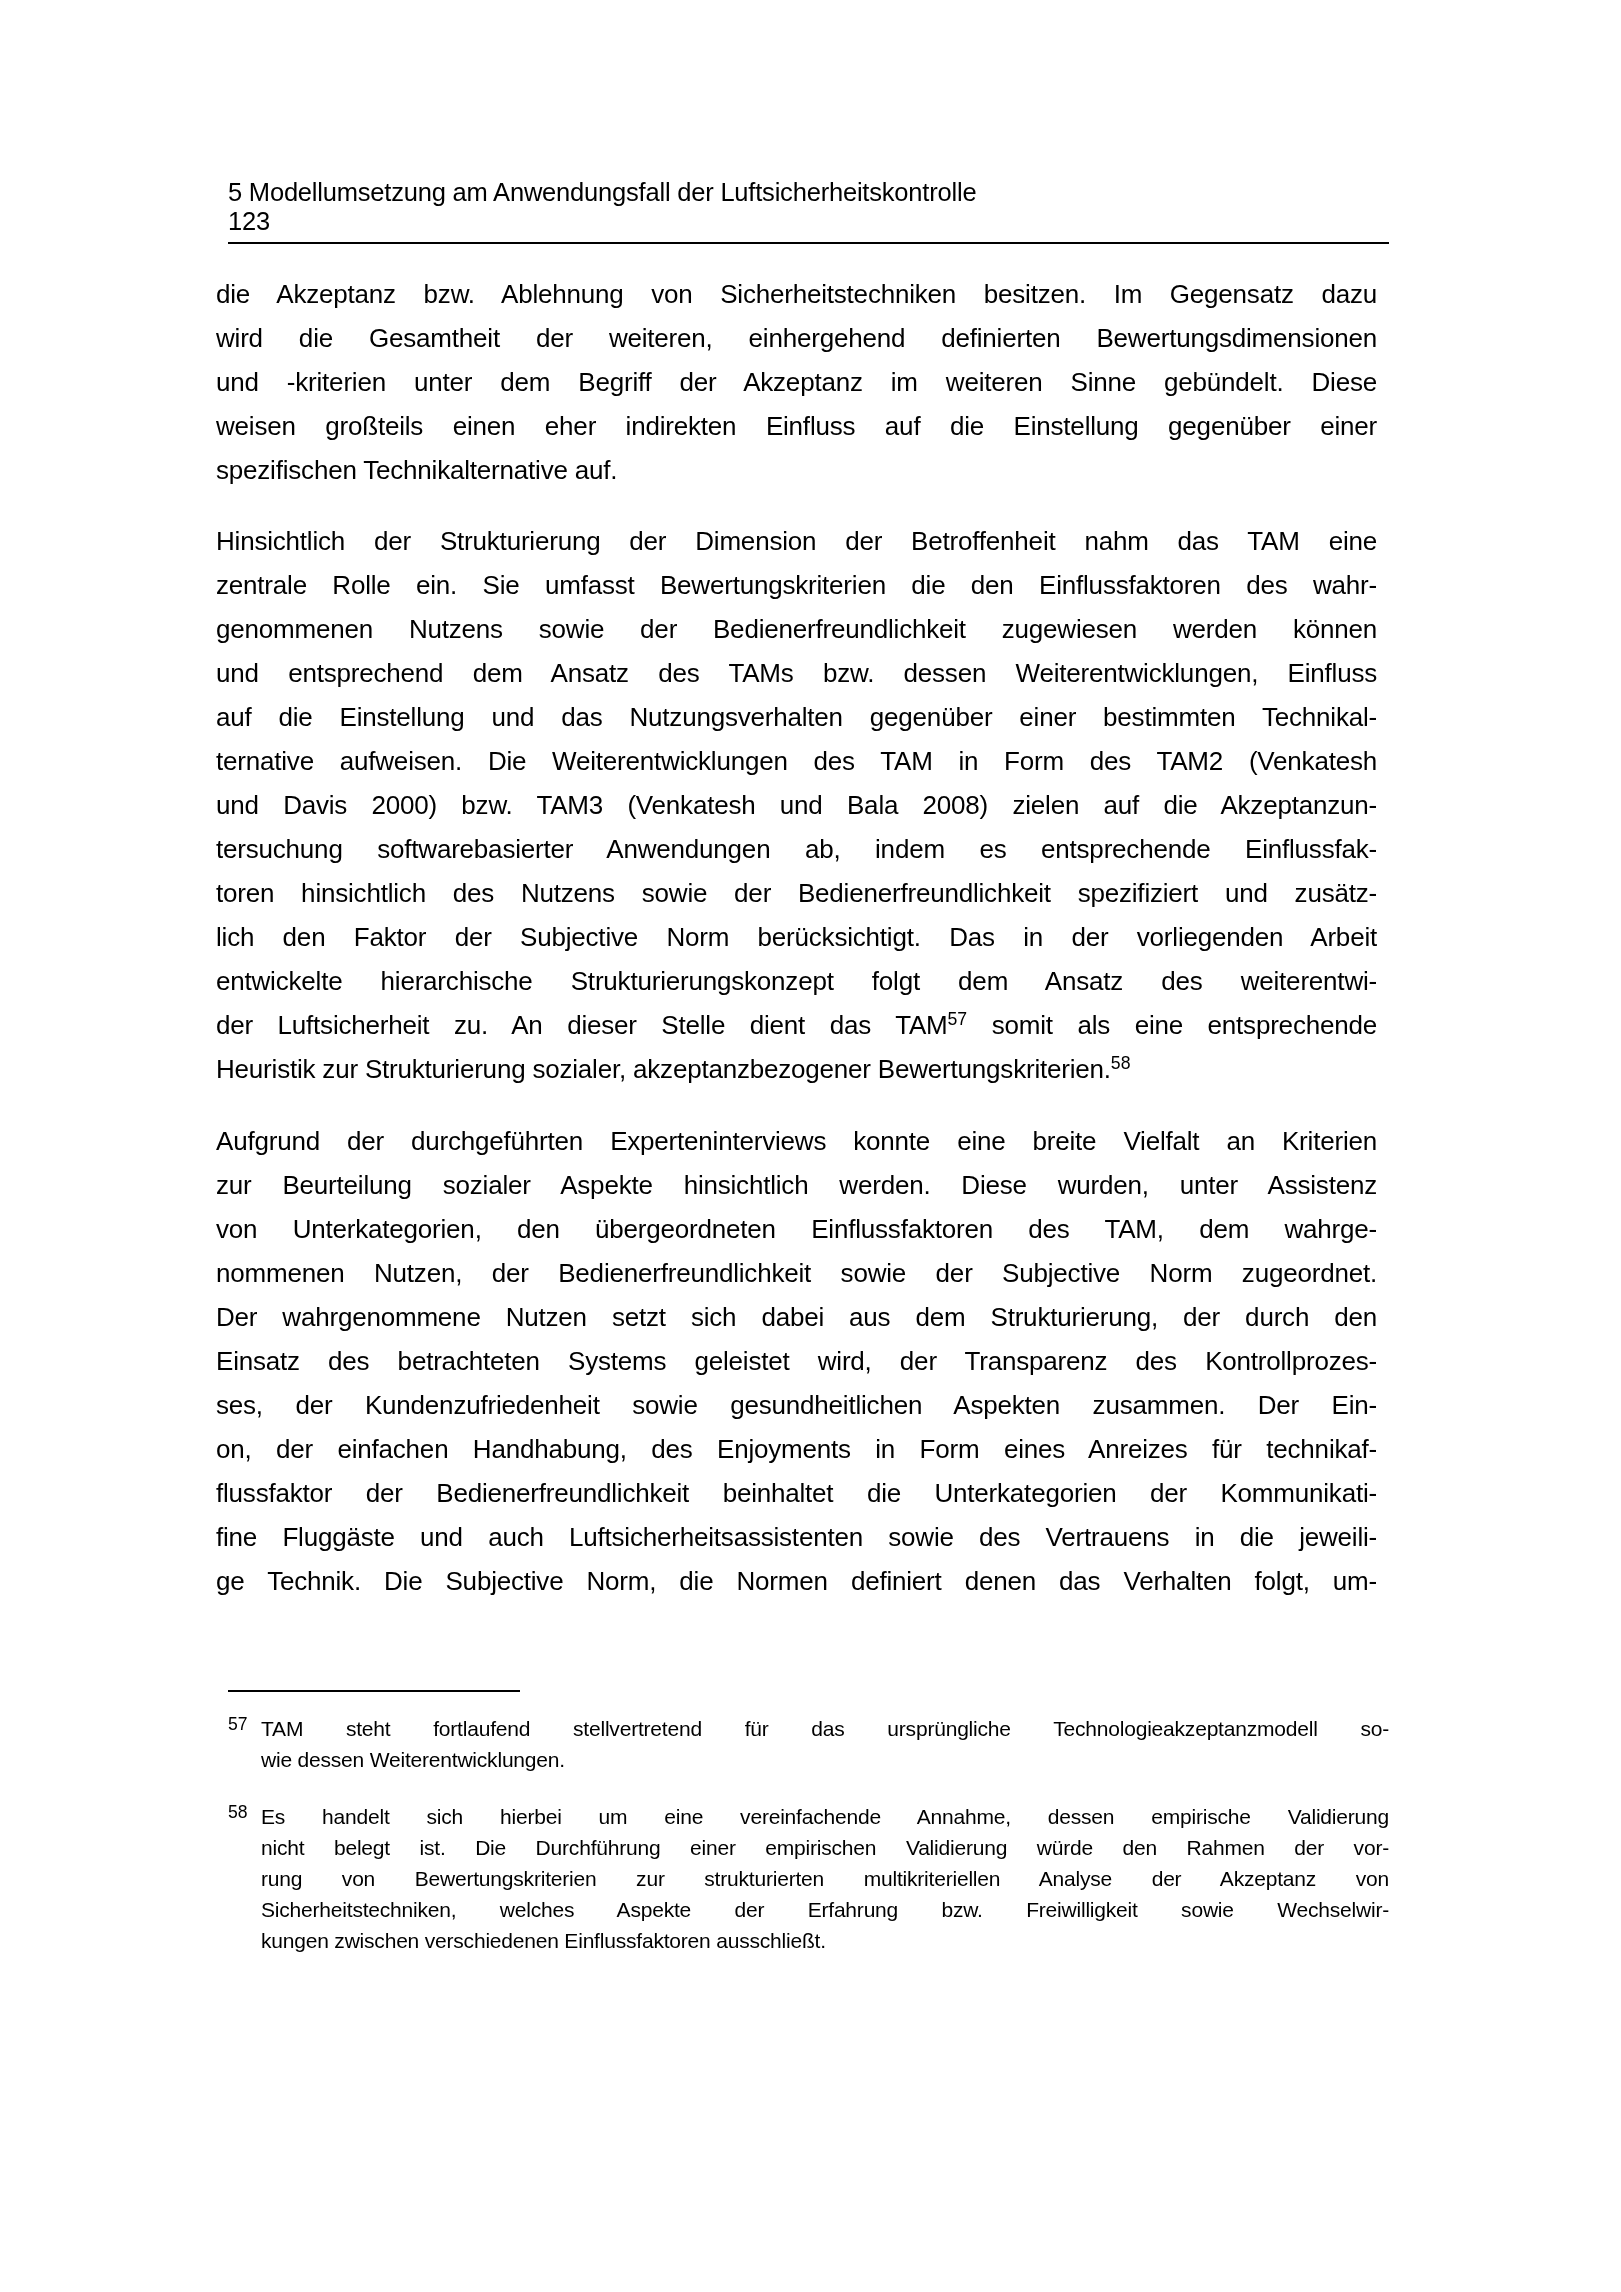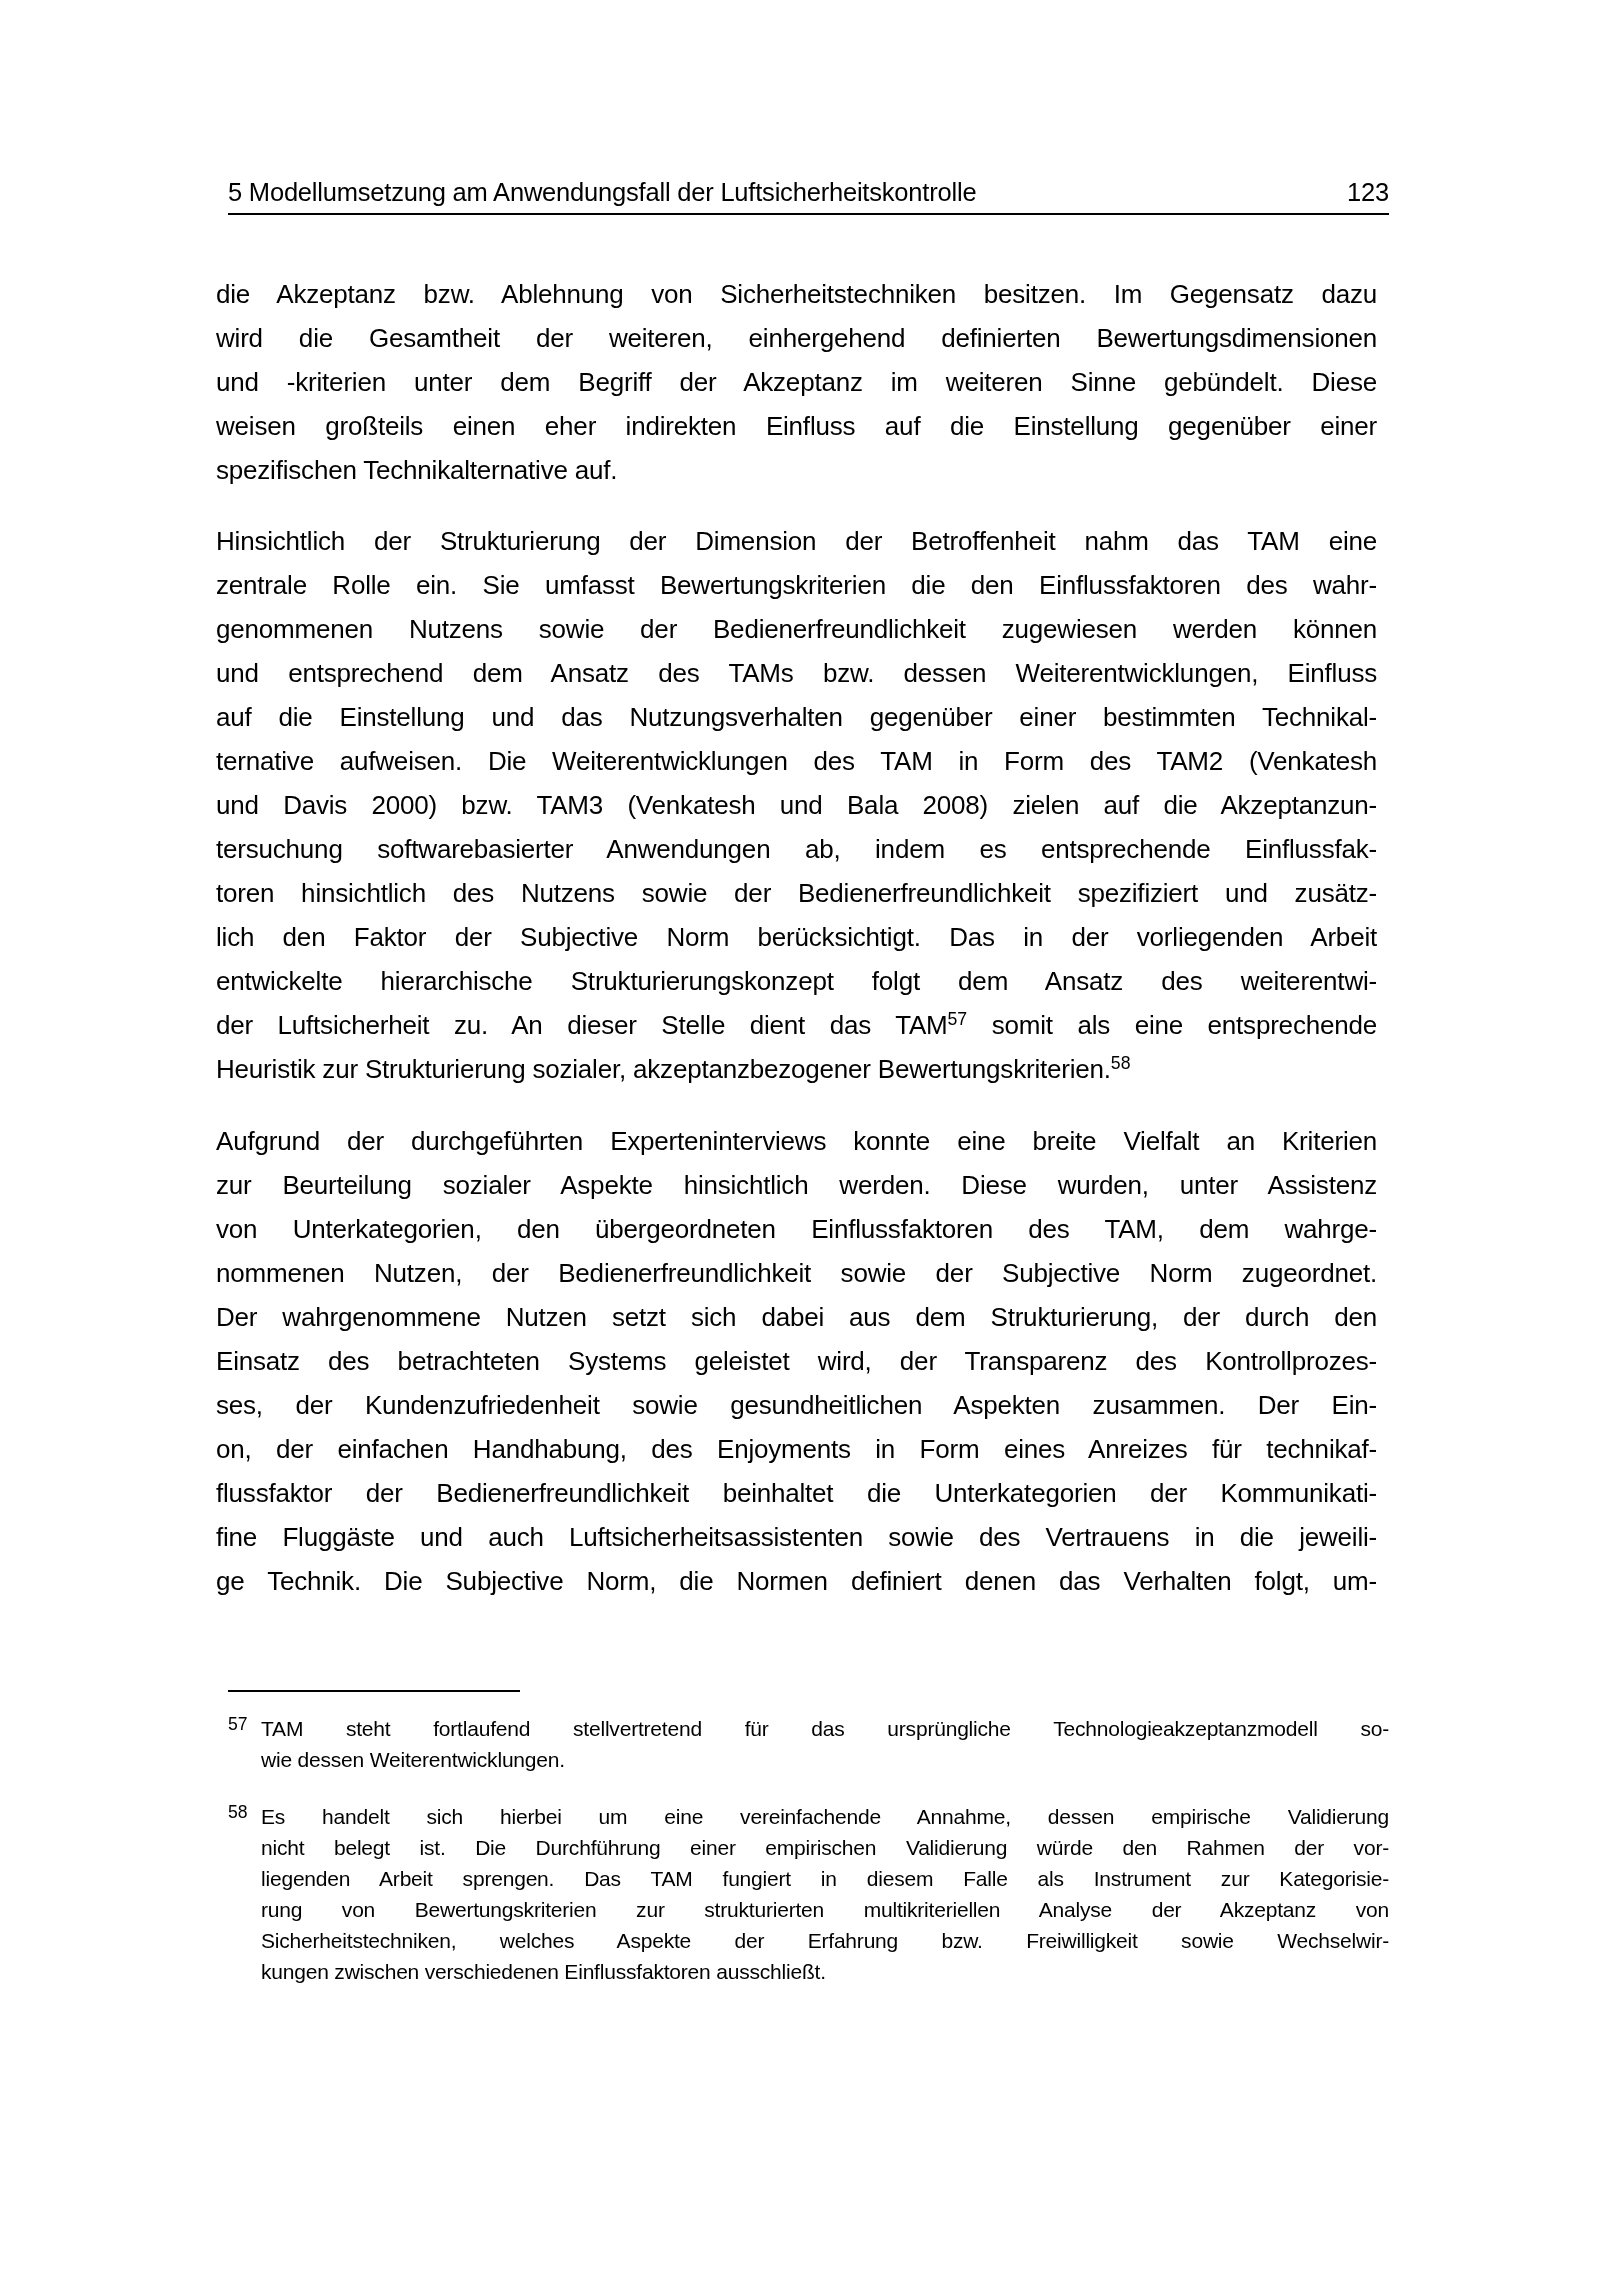--- a/index.html
+++ b/index.html
@@ -24,20 +24,21 @@
     top: 178px;
     width: 1161px;
     display: flex;
     justify-content: space-between;
     align-items: baseline;
     font-size: 25.5px;
     line-height: 29px;
     letter-spacing: -0.2px;
     padding-bottom: 5.9px;
     border-bottom: 2px solid #000000;
+    flex-direction: column;
   }
   
   .body-text {
     position: absolute;
     left: 216px;
     top: 272px;
     width: 1161px;
     font-size: 26px;
     letter-spacing: -0.2px;
   }
@@ -150,21 +151,20 @@
   <div class="footnotes" id="footnotes">
       <div class="footnote">
         <span class="fn-num">57</span>
         <div class="fn-line">TAM steht fortlaufend stellvertretend für das ursprüngliche Technologieakzeptanzmodell so-</div>
         <div class="fn-line no-justify">wie dessen Weiterentwicklungen.</div>
       </div>
       <div class="footnote">
         <span class="fn-num">58</span>
         <div class="fn-line">Es handelt sich hierbei um eine vereinfachende Annahme, dessen empirische Validierung</div>
         <div class="fn-line">nicht belegt ist. Die Durchführung einer empirischen Validierung würde den Rahmen der vor-</div>
-        <div class="fn-line">liegenden Arbeit sprengen. Das TAM fungiert in diesem Falle als Instrument zur Kategorisie-</div>
         <div class="fn-line">rung von Bewertungskriterien zur strukturierten multikriteriellen Analyse der Akzeptanz von</div>
         <div class="fn-line">Sicherheitstechniken, welches Aspekte der Erfahrung bzw. Freiwilligkeit sowie Wechselwir-</div>
         <div class="fn-line no-justify">kungen zwischen verschiedenen Einflussfaktoren ausschließt.</div>
       </div>
     </div>
 
 </div>
 
 
 </body></html>

